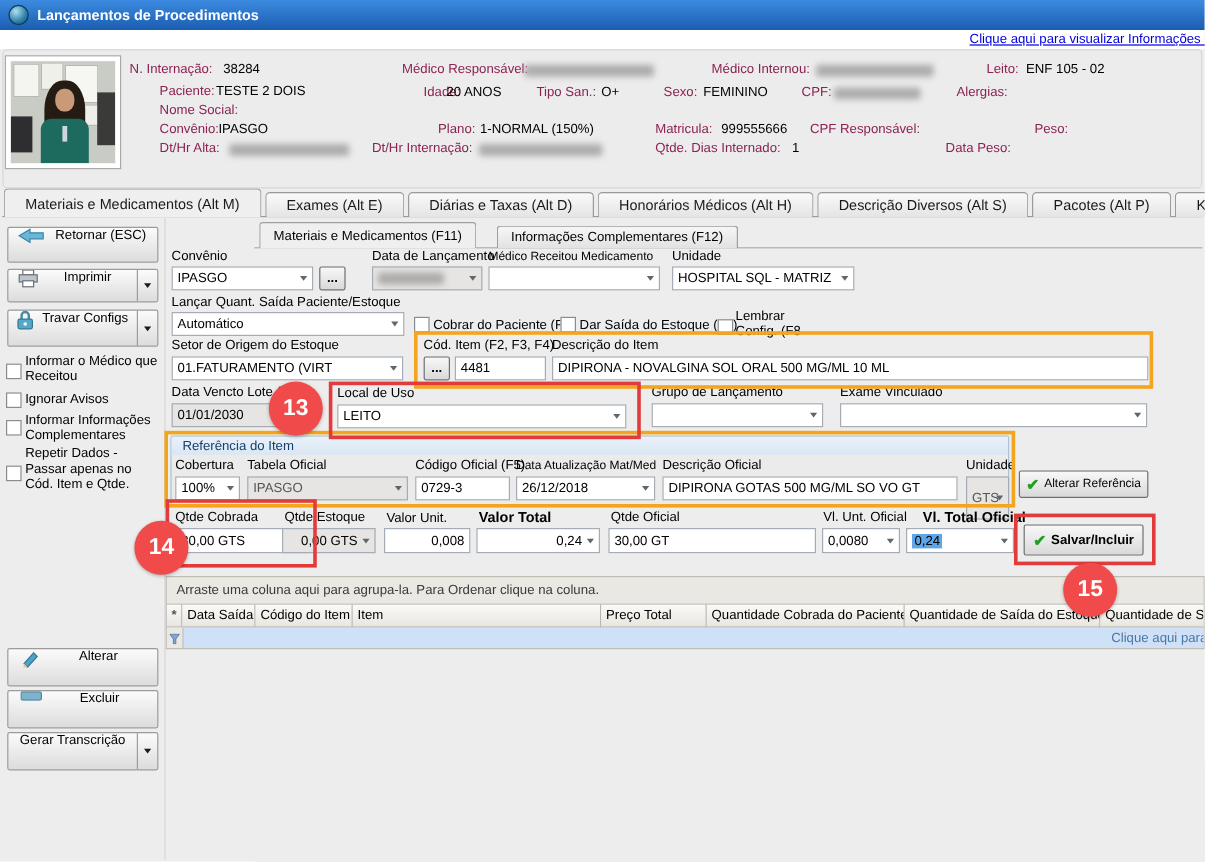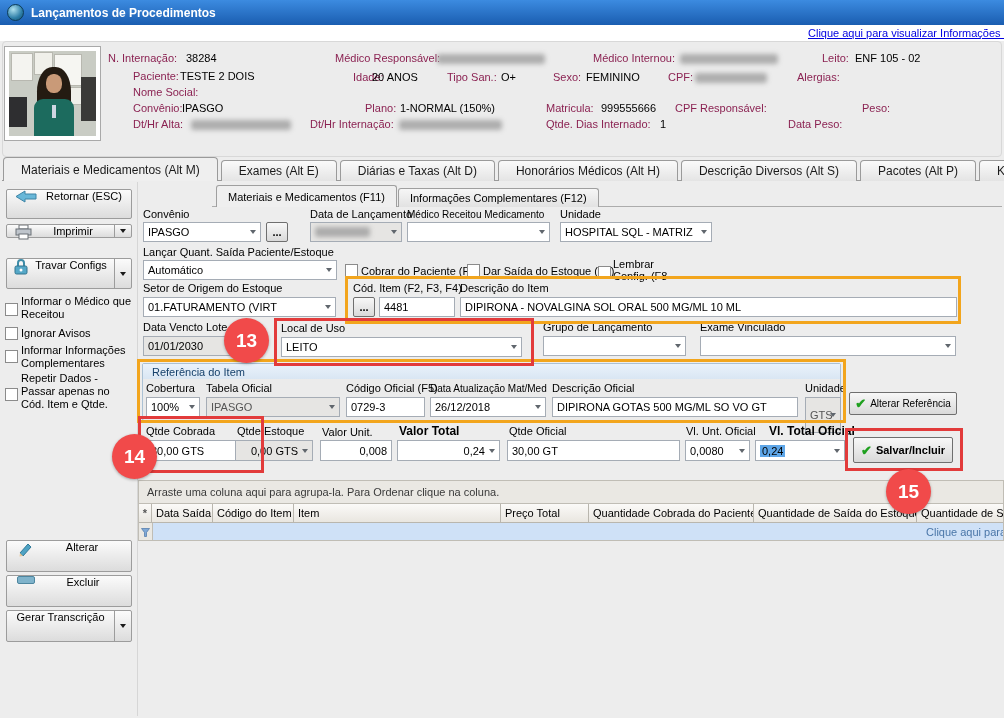--- a/index.html
+++ b/index.html
@@ -23,21 +23,21 @@
   .photo-frame{left:4px;top:46px;width:97px;height:95px;background:#fff;border:1px solid #A9A9A9;box-sizing:border-box}
   .photo{left:9px;top:51px;width:87px;height:85px;background:#C9CCC4;overflow:hidden}
   .photo div{position:absolute}
   
   .tabrow{left:3px;top:158px;height:23px;display:flex;align-items:flex-end;gap:3px;z-index:2}
   .tab{height:20px;display:flex;align-items:center;padding:0 17px;white-space:nowrap;
        background:linear-gradient(#FAFAFA,#E4E4E4);border:1px solid #9A9A9A;border-bottom:none;
        border-radius:4px 4px 0 0;font-size:12px;color:#1a1a1a}
   .tab.active{height:23px;background:#EFEFEF;z-index:3}
   .tabline{left:2px;top:180px;width:1000px;height:1px;background:#9A9A9A;z-index:1}
-  .itabrow{left:216px;top:186px;height:21px;display:flex;align-items:flex-end;gap:1px;z-index:2}
+  .itabrow{left:216px;top:186px;height:21px;display:flex;align-items:flex-end;gap:17px;z-index:2}
   .itab{height:18px;display:flex;align-items:center;padding:0 11px;white-space:nowrap;
         background:linear-gradient(#F6F6F6,#E2E2E2);border:1px solid #9F9F9F;border-bottom:none;
         border-radius:3px 3px 0 0}
   .itab.active{height:21px;background:#EFEFEF;z-index:3}
   .itabline{left:212px;top:206px;width:790px;height:1px;background:#ACACAC;z-index:1}
   .vline{left:137px;top:182px;width:1px;height:534px;background:#D6D6D6}
   
   .sbtn{position:absolute;left:6px;width:126px;background:linear-gradient(#FBFBFB,#DCDCDC);
         border:1px solid #9C9C9C;border-radius:2px;display:flex;align-items:flex-start;box-sizing:border-box}
   .sbtn .cap{flex:1;text-align:center}
@@ -175,21 +175,21 @@
   </div>
 
   <div class="abs vline"></div>
 
   <div class="sbtn" style="top:189px;height:30px">
     <svg width="22" height="13" style="margin-left:8px">
         <path d="M21 4 H10 V1 L1 6.5 L10 12 V9 H21 Z" fill="#68B7D8" stroke="#3D84A6"></path>
       </svg>
     <span class="cap">Retornar (ESC)</span>
   </div>
-  <div class="sbtn" style="top:224px;height:14px">
+  <div class="sbtn" style="top:224px;height:28px">
     <svg width="17" height="15" style="margin-left:8px">
       <rect x="4" y="0" width="9" height="4" fill="#fff" stroke="#6b7076"></rect>
       <rect x="1" y="4" width="15" height="6" fill="#BFC5CC" stroke="#6b7076"></rect>
       <rect x="4" y="9" width="9" height="5" fill="#fff" stroke="#6b7076"></rect>
     </svg>
     <span class="cap">Imprimir</span>
     <span class="split">
         <span class="tri"></span>
       </span>
   </div>

